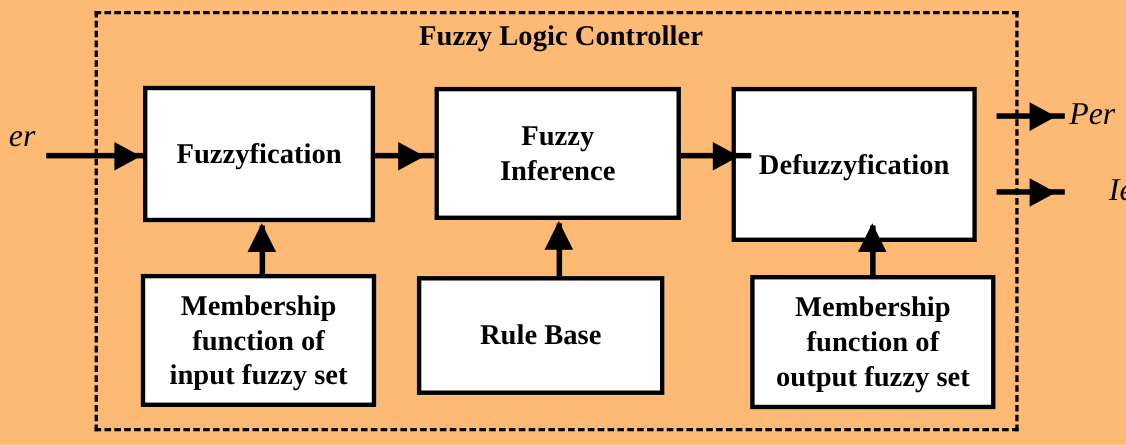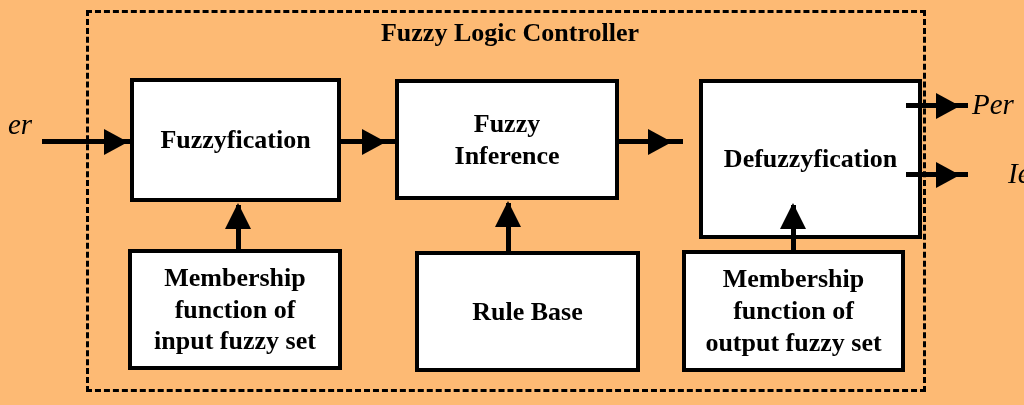--- a/index.html
+++ b/index.html
@@ -58,25 +58,25 @@
   }
   .proc-box .boxlabel {
     display: block;
     padding: 0 4px;
     white-space: pre-line;
   }
 
   
   #box-fuzzyfication { left: 130px; top: 78px;  width: 211px; height: 124px; }
   #box-fuzzy-inference { left: 395px; top: 79px;  width: 224px; height: 121px; }
-  #box-defuzzyfication { left: 699px; top: 79px;  width: 223px; height: 160px; font-family: Liberation Serif, serif; }
+  #box-defuzzyfication { left: 665px; top: 79px;  width: 223px; height: 141px; font-family: Liberation Serif, serif; }
 
   
   #box-membership-input  { left: 128px; top: 249px; width: 214px; height: 121px; }
-  #box-rule-base         { left: 415px; top: 251px; width: 225px; height: 121px; }
+  #box-rule-base         { left: 379px; top: 251px; width: 225px; height: 108px; }
   #box-membership-output { left: 682px; top: 250px; width: 223px; height: 122px; }
 
   
   .h-line {
     position: absolute;
     height: 5px;
     background: #000000;
   }
   .v-line {
     position: absolute;

